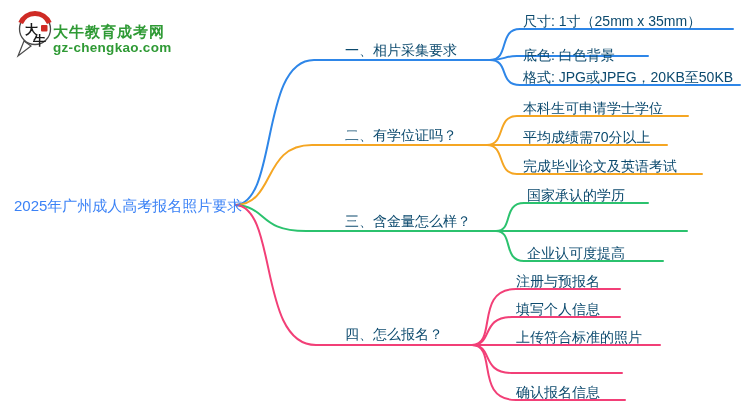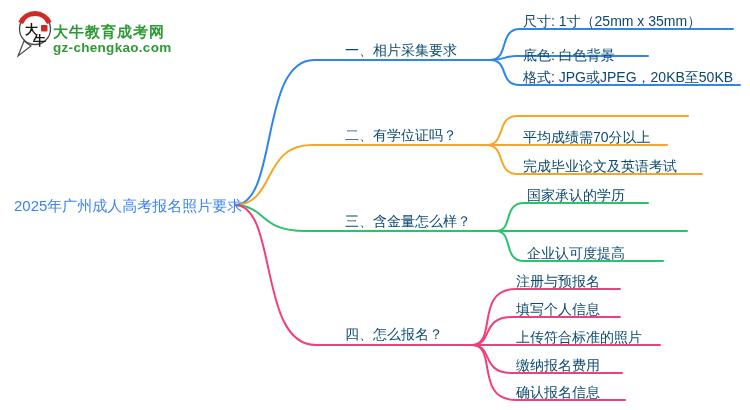--- a/index.html
+++ b/index.html
@@ -68,25 +68,25 @@
 
   <div class="label" style="left:345px;top:42px;">一、相片采集要求</div>
   <div class="label" style="left:345px;top:127px;">二、有学位证吗？</div>
   <div class="label" style="left:345px;top:213px;">三、含金量怎么样？</div>
   <div class="label" style="left:345px;top:327px;font-family:Liberation Serif, serif;">四、怎么报名？</div>
 
   <div class="label" style="left:523px;top:13px;">尺寸: 1寸（25mm x 35mm）</div>
   <div class="label" style="left:523px;top:40px;margin-top:7px;">底色: 白色背景</div>
   <div class="label" style="left:523px;top:69px;">格式: JPG或JPEG，20KB至50KB</div>
 
+  <div class="label" style="left:523px;top:100px;">本科生可申请学士学位</div>
   <div class="label" style="left:523px;top:129px;">平均成绩需70分以上</div>
   <div class="label" style="left:523px;top:158px;">完成毕业论文及英语考试</div>
 
   <div class="label" style="left:527px;top:187px;">国家承认的学历</div>
   <div class="label" style="left:527px;top:245px;">企业认可度提高</div>
 
   <div class="label" style="left:516px;top:273px;">注册与预报名</div>
   <div class="label" style="left:516px;top:301px;">填写个人信息</div>
   <div class="label" style="left:516px;top:329px;">上传符合标准的照片</div>
-  <div class="label" style="left:516px;top:357px;">缴纳报名费用</div>
   <div class="label" style="left:516px;top:384px;text-align:center;">确认报名信息</div>
 
 </div>
 
 </body></html>

